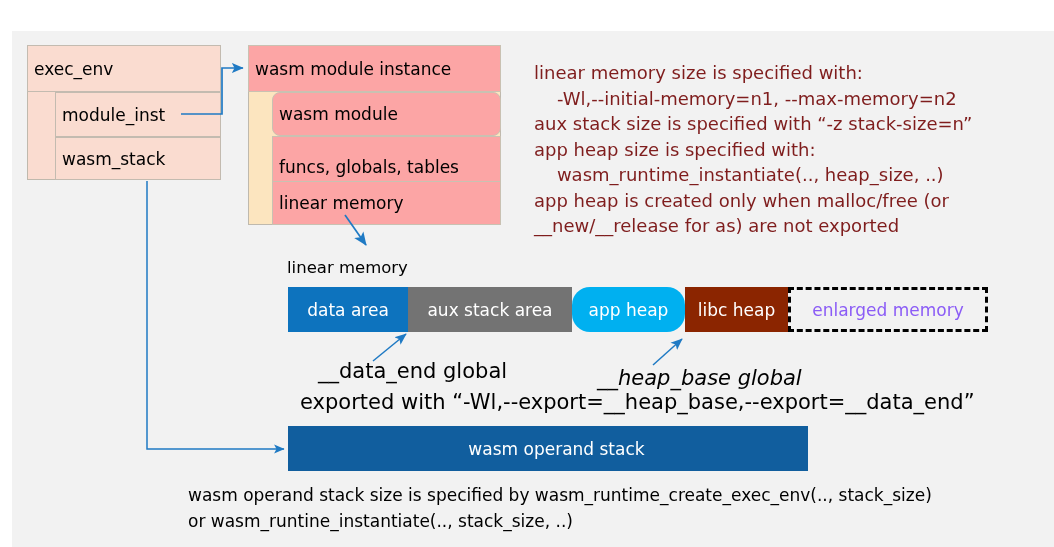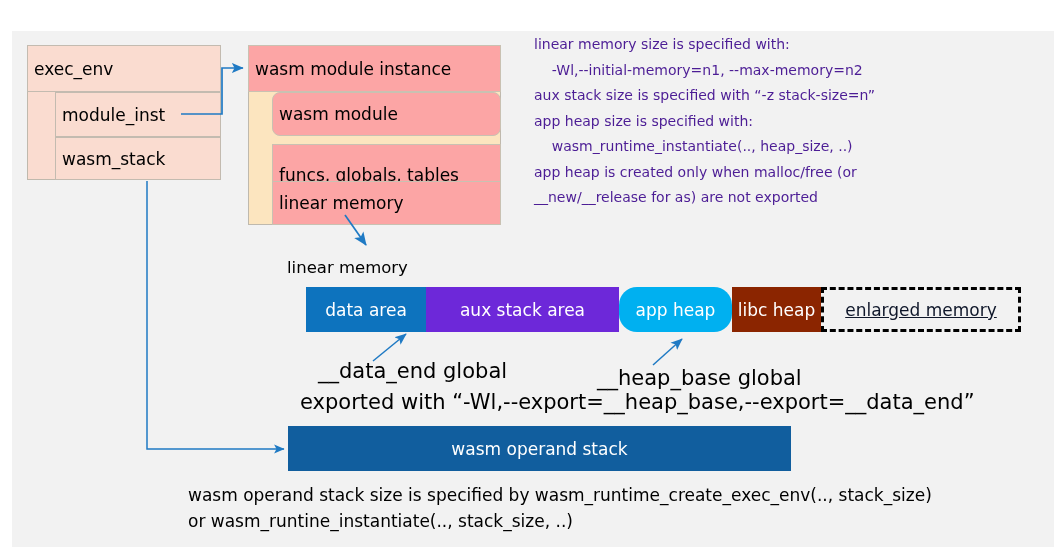--- a/index.html
+++ b/index.html
@@ -65,56 +65,54 @@
   }
   
   .peach {
     background: #fca5a5;
     border: 1px solid #c9c1b2;
   }
   
   .notes {
     position: absolute;
     left: 534px;
-    top: 32px;
-    font-size: 14px;
+    top: 60px;
+    font-size: 18px;
     line-height: 25.5px;
-    color: #4c1d95;
+    color: #7f1d1d;
     white-space: pre;
   }
   
   .lm-label {
     position: absolute;
     left: 287px;
     top: 258px;
     font-size: 16.5px;
     white-space: nowrap;
   }
   .mem-bar {
     position: absolute;
     left: 288px;
     top: 287px;
     height: 45px;
     display: flex;
-    margin-left: 18px;
   }
   .mem-seg {
     display: flex;
     align-items: center;
     justify-content: center;
     color: #ffffff;
     font-size: 17px;
     white-space: nowrap;
     box-sizing: border-box;
   }
   .mem-seg.dashed {
-    color: #0f172a;
+    color: #8b5cf6;
     background: #f2f2f2;
     border: 3px dashed #000000;
-    text-decoration: underline;
   }
   
   .ann {
     position: absolute;
     font-size: 21px;
     white-space: nowrap;
     color: #000;
   }
   
   .opstack {
@@ -123,20 +121,21 @@
     top: 426px;
     width: 503px;
     height: 45px;
     background: #115e9e;
     color: #ffffff;
     display: flex;
     align-items: center;
     justify-content: center;
     font-size: 17px;
     white-space: nowrap;
+    padding-left: 17px;
   }
   .bottom-note {
     position: absolute;
     left: 188px;
     top: 482px;
     font-size: 17px;
     line-height: 26px;
     white-space: pre;
     color: #000;
   }
@@ -170,57 +169,57 @@
   </div>
 
   <div class="box struct" style="left:248px; top:45px; width:253px; height:180px; background:#fce5bf;">
   </div>
   <div class="struct-row peach row-pad" style="left:248px; top:45px; width:253px; height:47px;">
     <span>wasm module instance</span>
   </div>
   <div class="struct-row peach row-pad" style="left:272px; top:92px; width:229px; height:44px;border-radius:8px;">
     <span>wasm module</span>
   </div>
-  <div class="struct-row peach row-pad" style="left:272px; top:136px; width:229px; height:62px;margin-top:8px;">
+  <div class="struct-row peach row-pad" style="left:272px; top:136px; width:229px; height:62px;">
     <span>funcs, globals, tables</span>
   </div>
   <div class="struct-row peach row-pad" style="left:272px; top:181px; width:229px; height:44px;">
     <span>linear memory</span>
   </div>
 
   <div class="notes">linear memory size is specified with:
     -Wl,--initial-memory=n1, --max-memory=n2
 aux stack size is specified with “-z stack-size=n”
 app heap size is specified with:
     wasm_runtime_instantiate(.., heap_size, ..)
 app heap is created only when malloc/free (or
 __new/__release for as) are not exported</div>
 
   <div class="lm-label">linear memory</div>
 
   <div class="mem-bar">
     <div class="mem-seg" style="width:120px; background:#0d73be; color:#ffffff;">
       <span>data area</span>
     </div>
-    <div class="mem-seg" style="width:193px; background:#6d28d9; color:#ffffff;text-align:right;">
+    <div class="mem-seg" style="width:164px; background:#737373; color:#ffffff;text-align:right;">
       <span>aux stack area</span>
     </div>
     <div class="mem-seg" style="width:113px; background:#00b0f0; color:#ffffff;border-radius:18px;">
       <span>app heap</span>
     </div>
-    <div class="mem-seg" style="width:89px; background:#8b2500; color:#ffffff;">
+    <div class="mem-seg" style="width:103px; background:#8b2500; color:#ffffff;">
       <span>libc heap</span>
     </div>
     <div class="mem-seg dashed" style="width:200px;">
       <span>enlarged memory</span>
     </div>
   </div>
 
   <div class="ann" style="left:318px; top:359px;">__data_end global</div>
-  <div class="ann" style="left:597px; top:366px;">__heap_base global</div>
+  <div class="ann" style="left:597px; top:366px;font-style:italic;">__heap_base global</div>
   <div class="ann" style="left:300px; top:390px;">exported with “-Wl,--export=__heap_base,--export=__data_end”</div>
 
   <div class="opstack">
     <span>wasm operand stack</span>
   </div>
   <div class="bottom-note">wasm operand stack size is specified by wasm_runtime_create_exec_env(.., stack_size)
 or wasm_runtine_instantiate(.., stack_size, ..)</div>
 
   <svg class="overlay" viewBox="0 0 1054 547" xmlns="http://www.w3.org/2000/svg">
     <defs>

